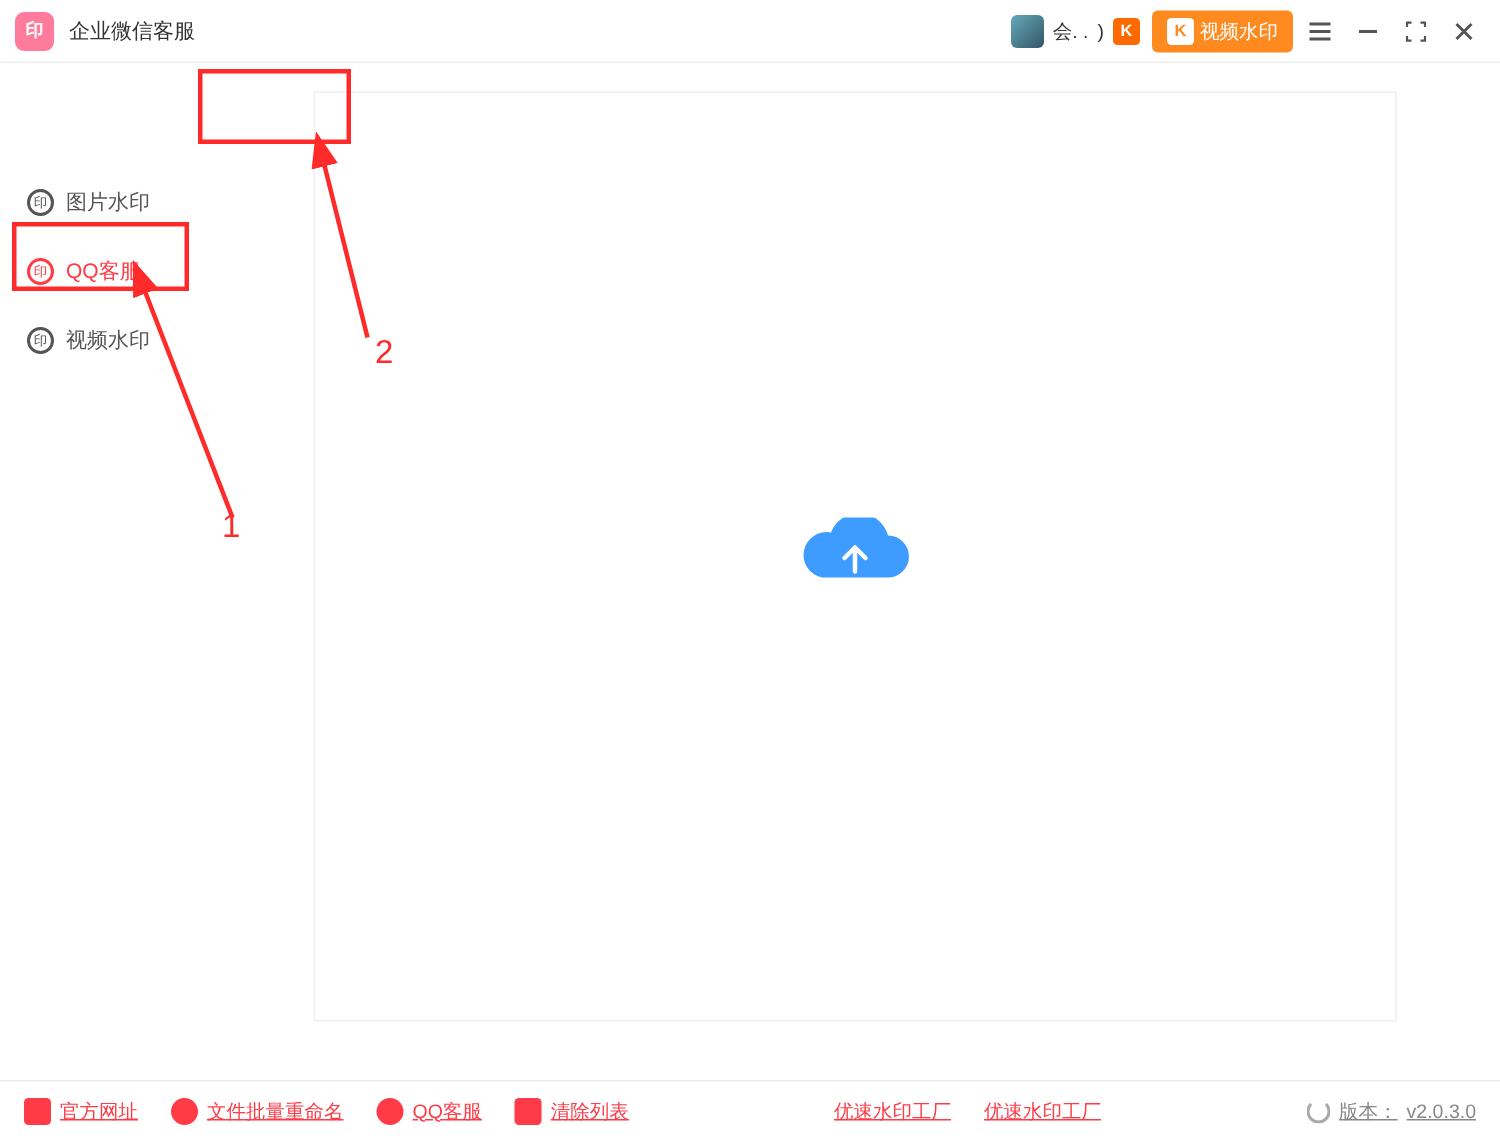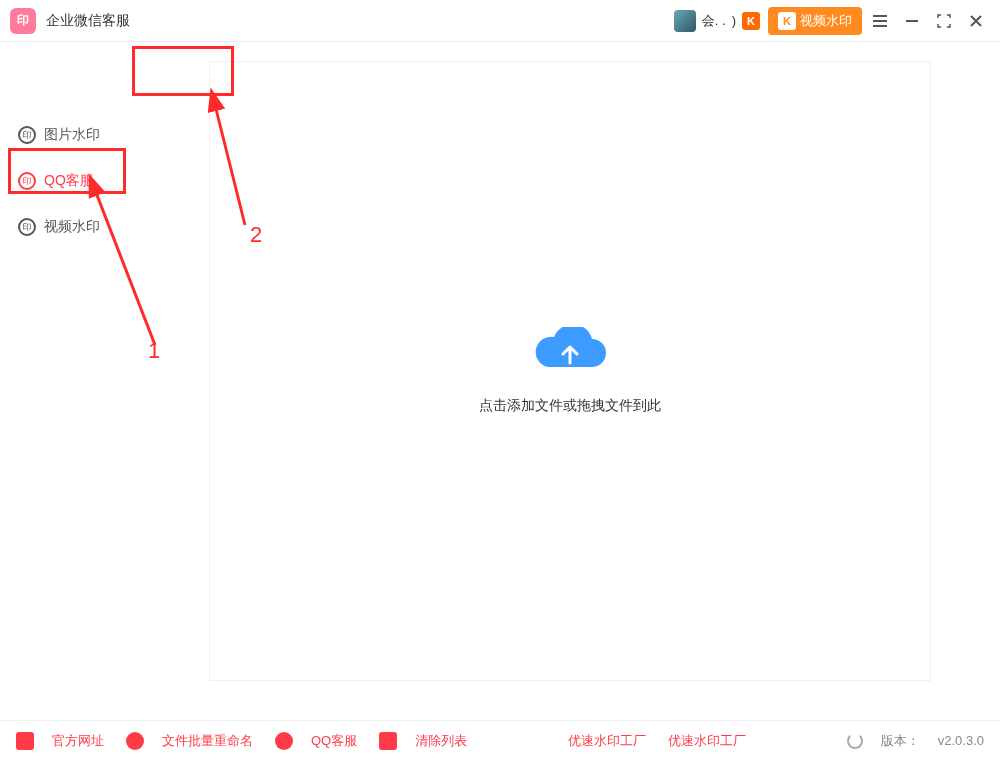--- a/index.html
+++ b/index.html
@@ -33,21 +33,21 @@
 .toolbar .radio::after { content:""; width:6px; height:6px; background:#2f8cff; border-radius:50%; }
 .toolbar .path { font-size: 13px; color: #333; background: #fff; border: 1px solid #ddd; padding: 4px 8px; border-radius: 3px; width: 170px; white-space: nowrap; overflow: hidden; }
 .toolbar .folder-ico { width: 22px; height: 18px; background: #7a8899; border-radius: 2px; cursor: pointer; }
 
 .drop-zone { flex: 1; margin: 20px 70px 40px 80px; background: #fff; box-shadow: 0 0 0 1px #f0f0f0; display: flex; flex-direction: column; align-items: center; justify-content: center; gap: 18px; }
 .cloud { width: 76px; height: 52px; position: relative; }
 .cloud svg { width: 100%; height: 100%; }
 .drop-zone .dz-text { font-size: 14px; color: #333; }
 
 .footer { position: absolute; bottom: 0; left: 0; right: 0; height: 40px; border-top: 1px solid #eee; display: flex; align-items: center; padding: 0 16px; gap: 22px; font-size: 13px; }
-.footer .f-item { display: flex; align-items: center; gap: 18px; color: #ff3b47; cursor: pointer; }
+.footer .f-item { display: flex; align-items: center; gap: 6px; color: #ff3b47; cursor: pointer; text-decoration: underline; }
 .footer .f-ico { width: 18px; height: 18px; background: #ff3b47; border-radius: 50%; }
 .footer .f-ico.sq { border-radius: 3px; }
 .footer .spacer { flex: 1; }
 .footer .f-item.gray { color: #888; }
 .footer .refresh { width: 16px; height: 16px; border: 2px solid #aaa; border-radius: 50%; border-top-color: transparent; }
 
 
 .anno-box-1 { position: absolute; border: 3px solid #ff2a2a; left: 8px; top: 148px; width: 118px; height: 46px; }
 .anno-box-2 { position: absolute; border: 3px solid #ff2a2a; left: 132px; top: 46px; width: 102px; height: 50px; }
 .anno-num { position: absolute; color: #ff2a2a; font-size: 22px; font-weight: 400; }
@@ -112,21 +112,20 @@
 
   <div class="main">
 
     <div class="drop-zone">
       <div class="cloud">
         <svg viewBox="0 0 76 52">
           <path d="M60 40a14 14 0 0 0 0-28 20 20 0 0 0-38-2A12 12 0 0 0 16 40z" fill="#3e9bff"></path>
           <path d="M38 36V20m0 0l-7 7m7-7l7 7" stroke="#fff" stroke-width="3" fill="none" stroke-linecap="round" stroke-linejoin="round"></path>
         </svg>
       </div>
-      <div class="dz-text">点击添加文件或拖拽文件到此</div>
     </div>
   </div>
 </div>
 
 <div class="footer">
   <div class="f-item">
     <span class="f-ico sq"></span>
     <span>官方网址</span>
   </div>
   <div class="f-item">

